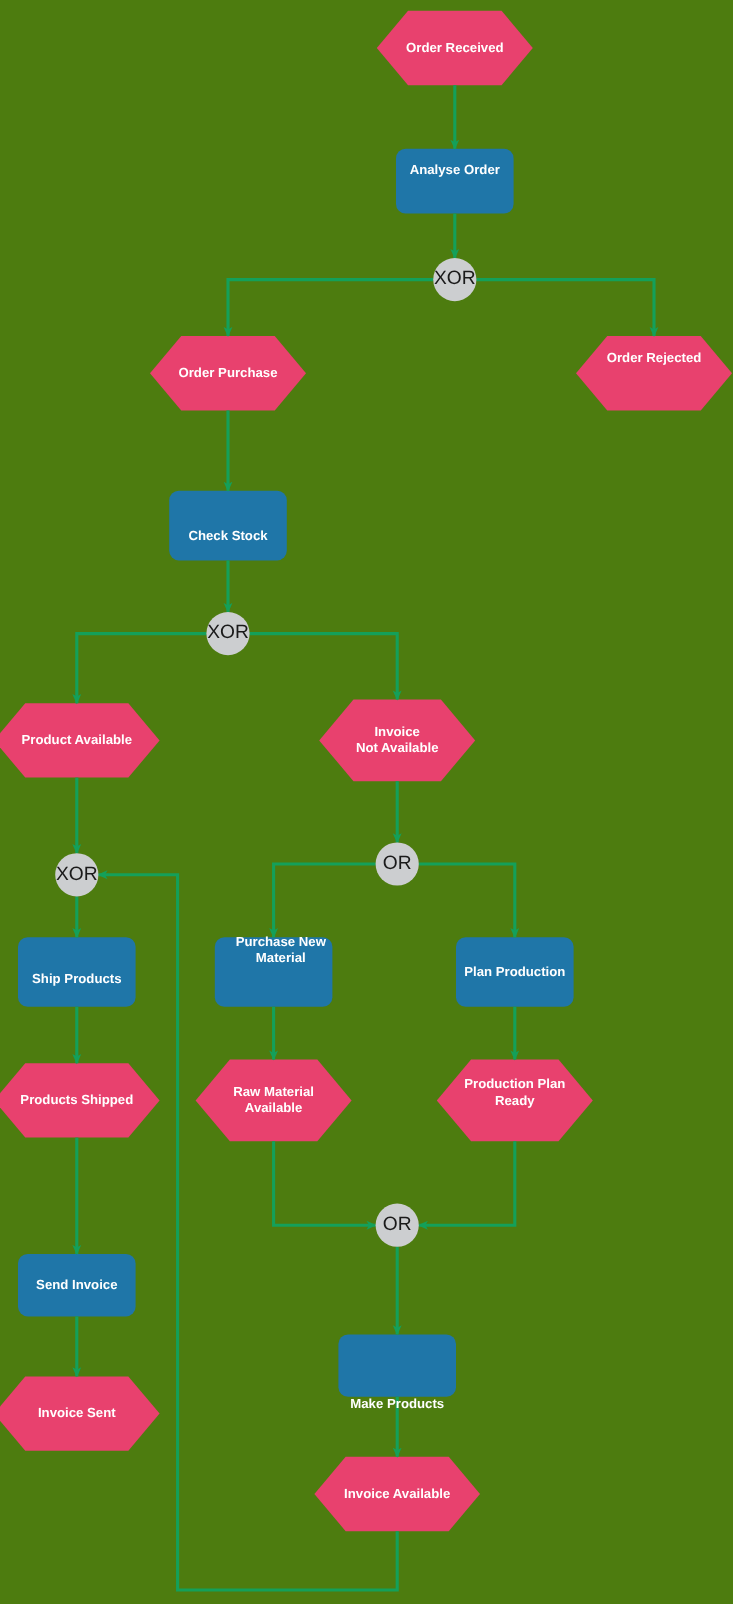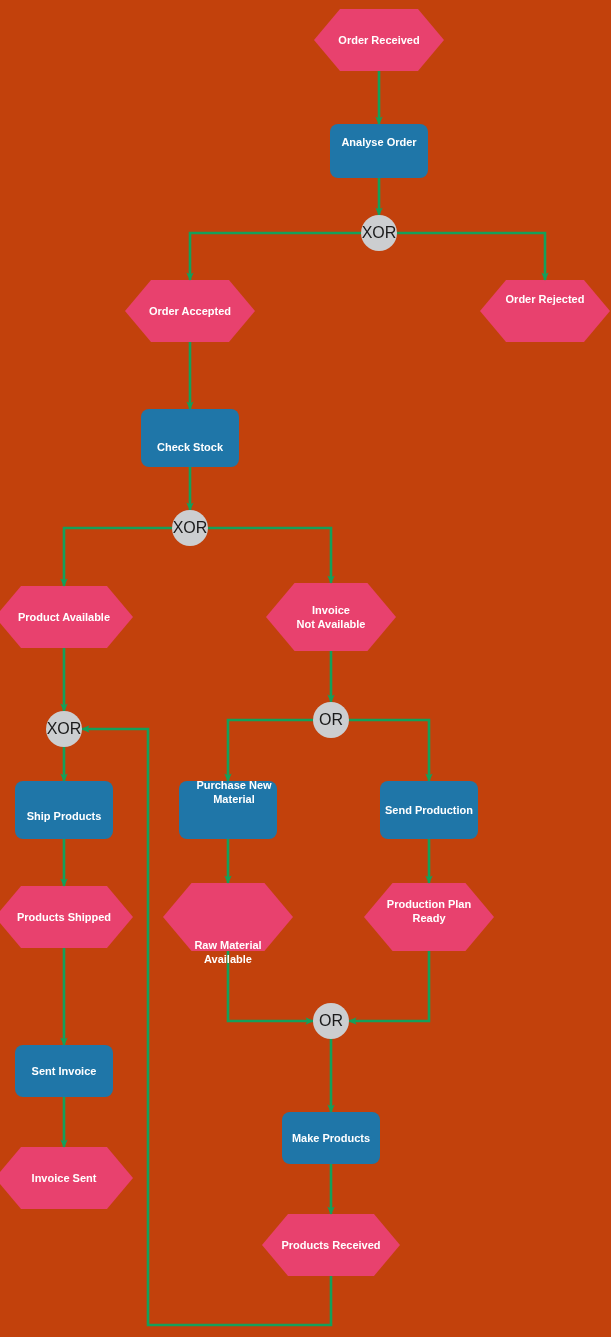--- a/index.html
+++ b/index.html
@@ -7,21 +7,21 @@
     padding: 0;
     background: #ffffff;
   }
   body {
     font-family: "Liberation Sans", sans-serif;
   }
   #canvas {
     position: relative;
     width: 611px;
     height: 1337px;
-    background: #c2410c;
+    background: #4d7c0f;
     overflow: hidden;
   }
   #flow-svg {
     position: absolute;
     left: 0;
     top: 0;
     width: 611px;
     height: 1337px;
   }
   .node-label {
@@ -111,40 +111,40 @@
         <circle cx="379" cy="233" r="18" fill="#CCCED0"></circle>
         <circle cx="190" cy="528" r="18" fill="#CCCED0"></circle>
         <circle cx="64" cy="729" r="18" fill="#CCCED0"></circle>
         <circle cx="331" cy="720" r="18" fill="#CCCED0"></circle>
         <circle cx="331" cy="1021" r="18" fill="#CCCED0"></circle>
       </g>
   </svg>
 
   <div id="labels-layer">
       <div class="node-label" style="left: 314px; top: 9px; width: 130px; height: 62px;">Order Received</div>
-      <div class="node-label" style="left: 125px; top: 280px; width: 130px; height: 62px;">Order Accepted</div>
+      <div class="node-label" style="left: 125px; top: 280px; width: 130px; height: 62px;">Order Purchase</div>
       <div class="node-label" style="left: 480px; top: 268px; width: 130px; height: 62px;">Order Rejected</div>
       <div class="node-label" style="left: -5px; top: 586px; width: 138px; height: 62px;">Product Available</div>
       <div class="node-label" style="left: 266px; top: 583px; width: 130px; height: 68px;">Invoice
 Not Available</div>
       <div class="node-label" style="left: -5px; top: 886px; width: 138px; height: 62px;">Products Shipped</div>
-      <div class="node-label" style="left: 163px; top: 883px; width: 130px; height: 68px; margin-top: 35px;">Raw Material
+      <div class="node-label" style="left: 163px; top: 883px; width: 130px; height: 68px;">Raw Material
 Available</div>
       <div class="node-label" style="left: 364px; top: 883px; width: 130px; height: 56px;">Production Plan
 Ready</div>
       <div class="node-label" style="left: -5px; top: 1147px; width: 138px; height: 62px;">Invoice Sent</div>
-      <div class="node-label" style="left: 262px; top: 1214px; width: 138px; height: 62px;">Products Received</div>
+      <div class="node-label" style="left: 262px; top: 1214px; width: 138px; height: 62px;">Invoice Available</div>
       <div class="node-label" style="left: 330px; top: 124px; width: 98px; height: 36px;">Analyse Order</div>
       <div class="node-label" style="left: 141px; top: 409px; width: 98px; height: 75px;">Check Stock</div>
       <div class="node-label" style="left: 15px; top: 781px; width: 98px; height: 70px;">Ship Products</div>
       <div class="node-label" style="left: 179px; top: 763px; width: 110px; height: 58px;">Purchase New
 Material</div>
-      <div class="node-label" style="left: 380px; top: 781px; width: 98px; height: 58px;">Send Production</div>
-      <div class="node-label" style="left: 15px; top: 1045px; width: 98px; height: 52px;">Sent Invoice</div>
-      <div class="node-label" style="left: 282px; top: 1112px; width: 98px; height: 52px;">Make Products</div>
+      <div class="node-label" style="left: 380px; top: 781px; width: 98px; height: 58px;">Plan Production</div>
+      <div class="node-label" style="left: 15px; top: 1045px; width: 98px; height: 52px;">Send Invoice</div>
+      <div class="node-label" style="left: 282px; top: 1144px; width: 98px; height: 52px;">Make Products</div>
       <div class="conn-label" style="left: 355px; top: 215px; width: 48px; height: 36px;">XOR</div>
       <div class="conn-label" style="left: 166px; top: 510px; width: 48px; height: 36px;">XOR</div>
       <div class="conn-label" style="left: 40px; top: 711px; width: 48px; height: 36px;">XOR</div>
       <div class="conn-label" style="left: 307px; top: 702px; width: 48px; height: 36px;">OR</div>
       <div class="conn-label" style="left: 307px; top: 1003px; width: 48px; height: 36px;">OR</div>
     </div>
 
 </div>
 
 </body></html>

